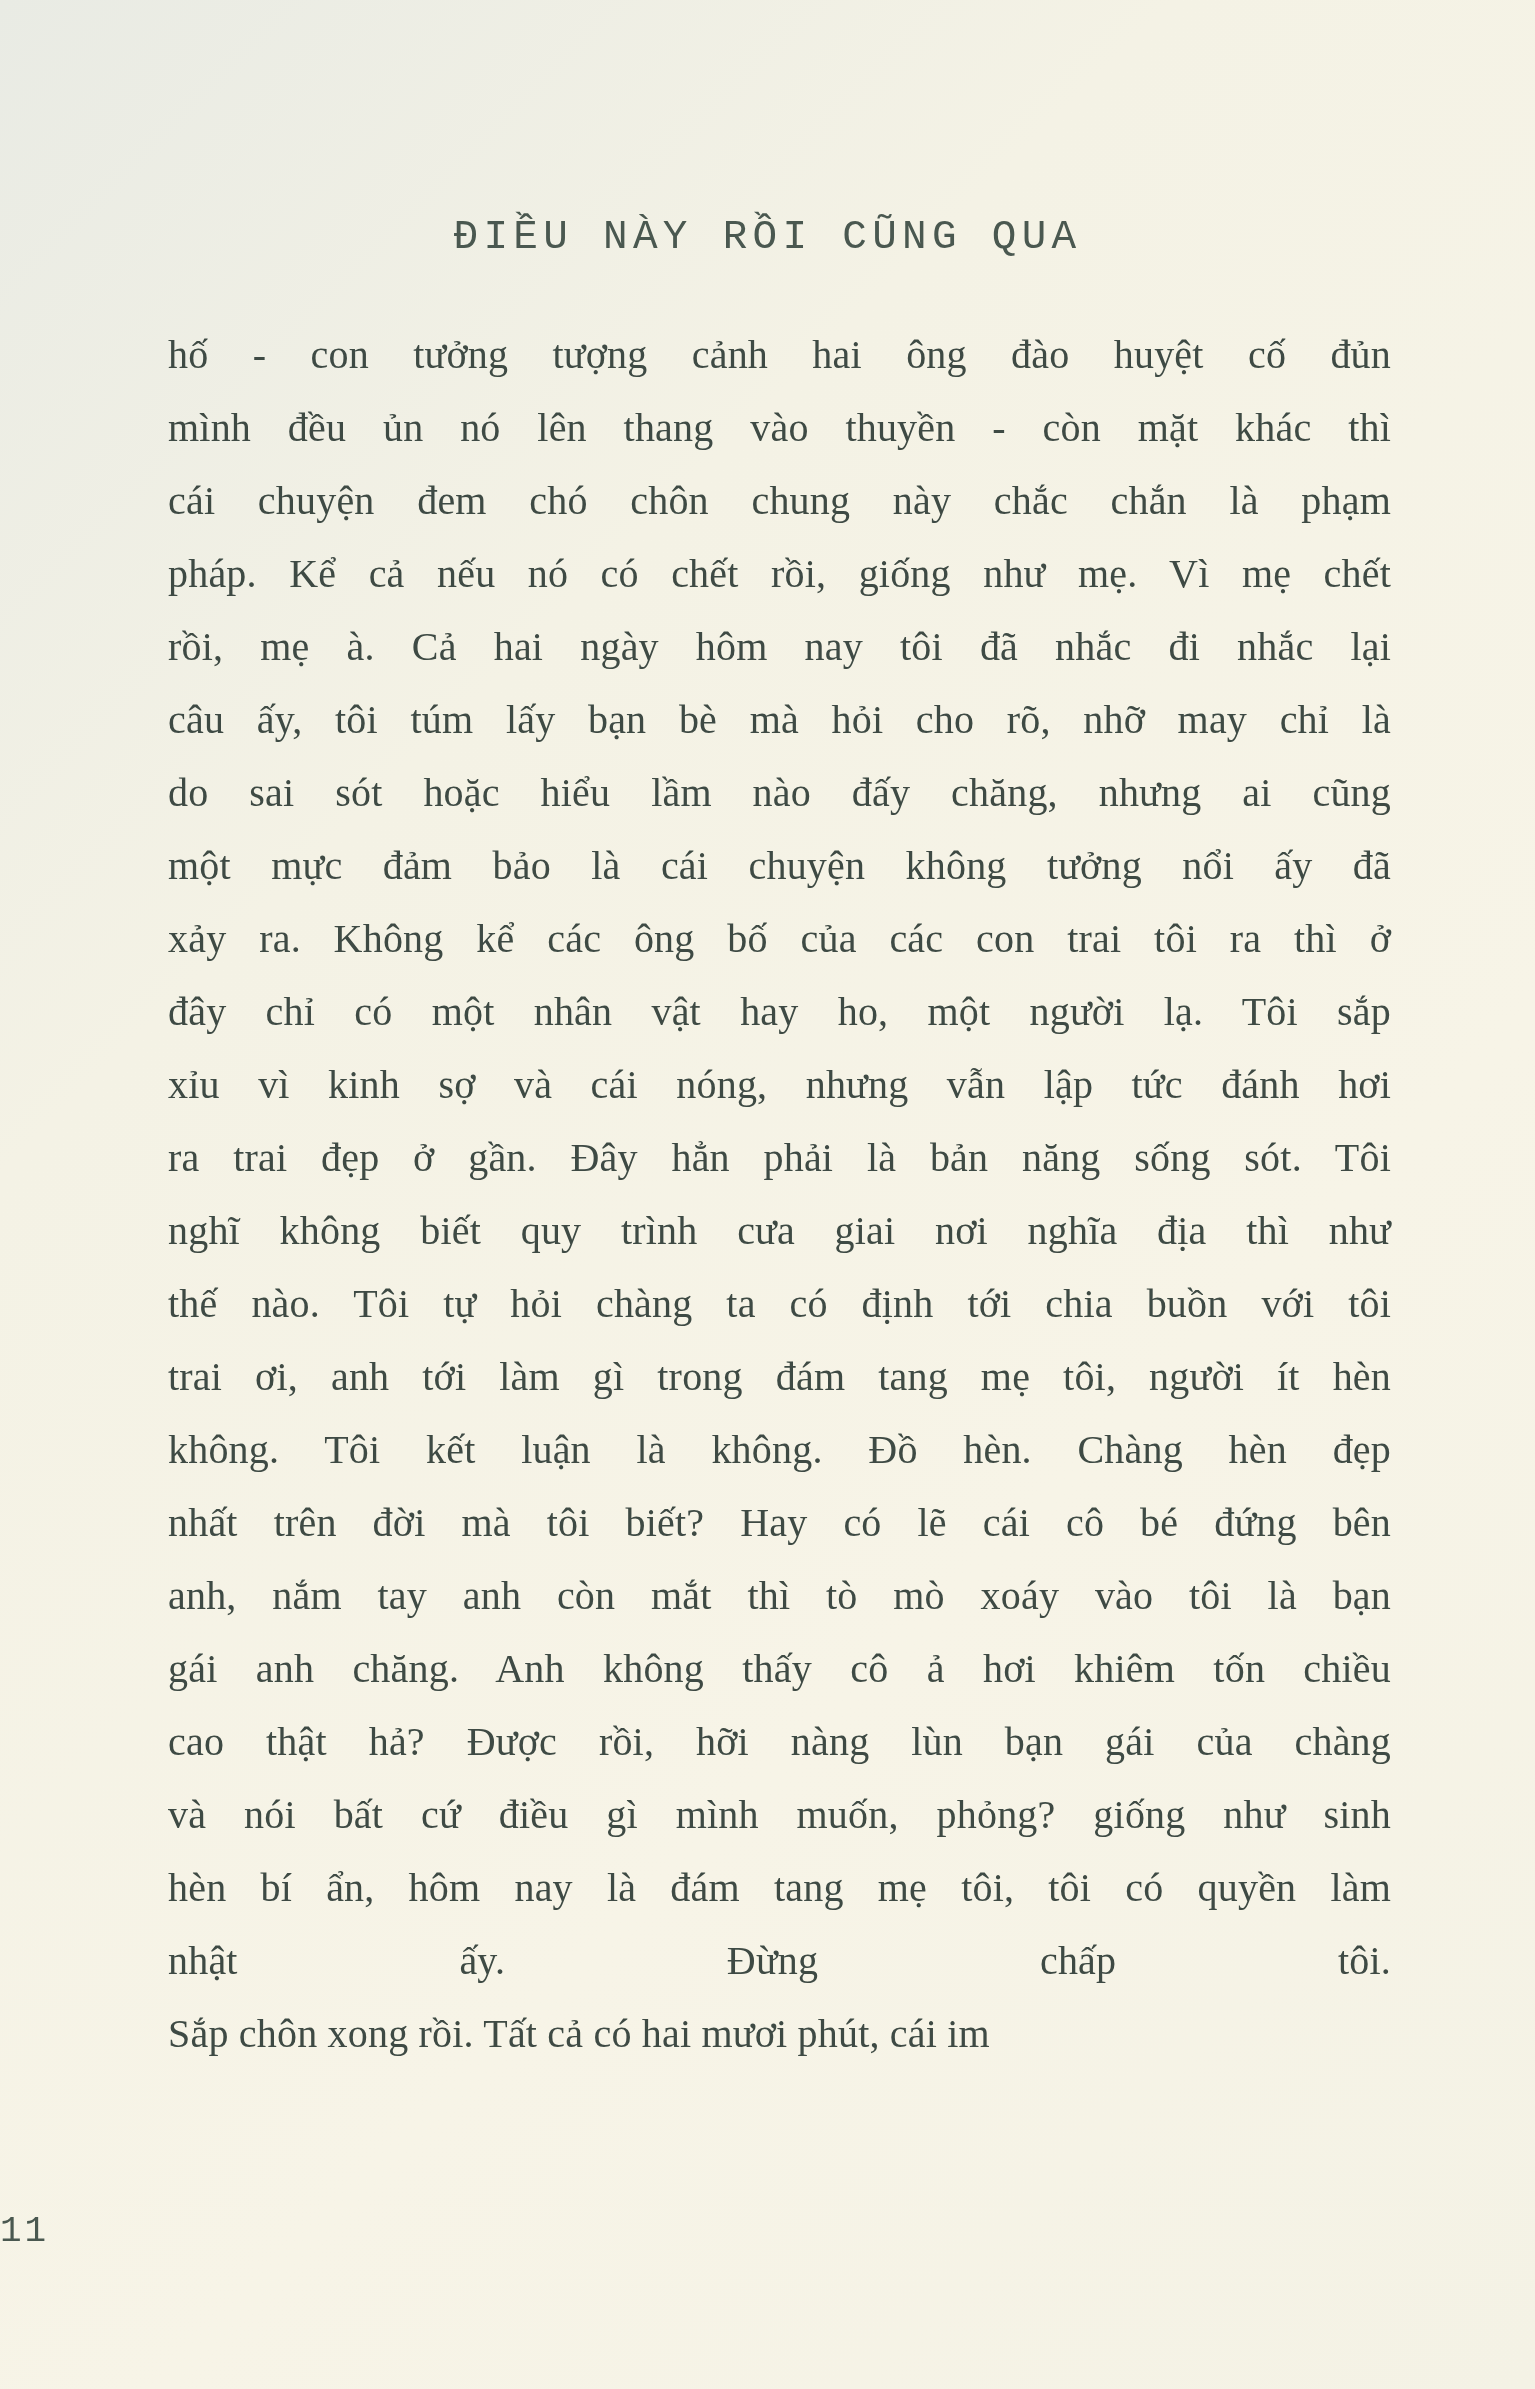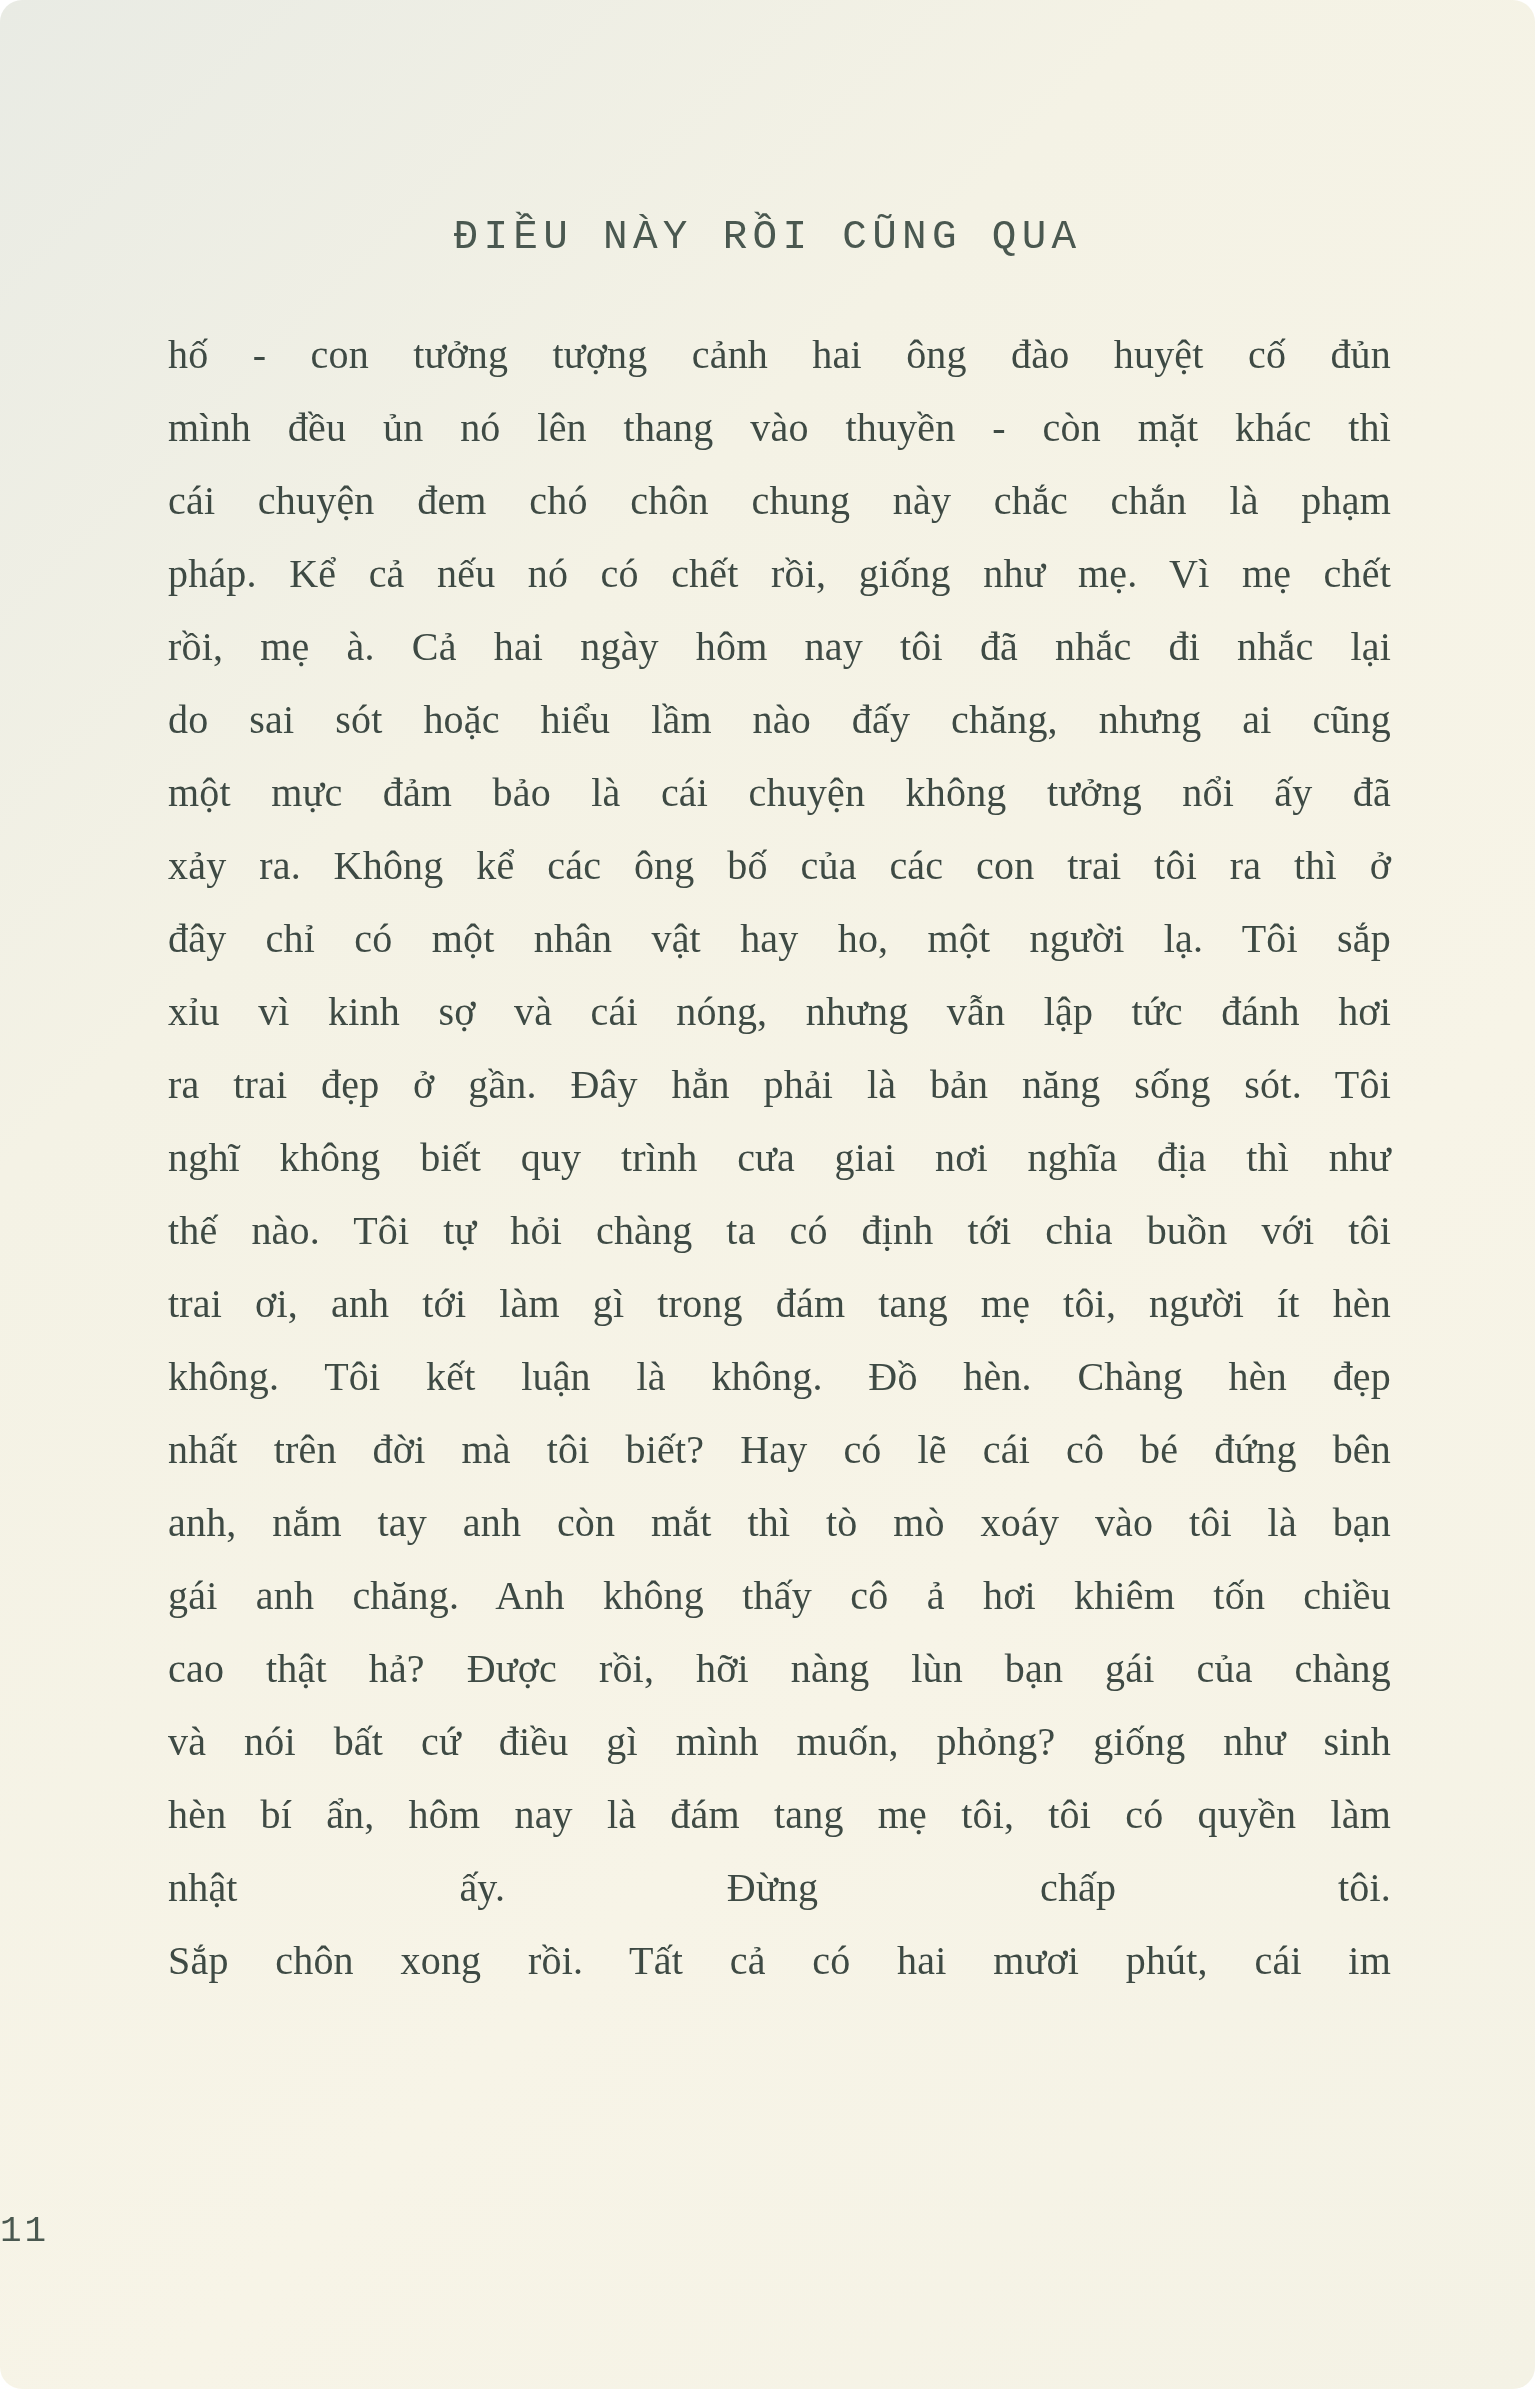--- a/index.html
+++ b/index.html
@@ -15,21 +15,20 @@
   }
   .page {
     position: absolute;
     inset: 0;
     background:
       linear-gradient(135deg,
         var(--edge-tint, #e9ebe4) 0%,
         var(--paper-bg, #f4f2e5) 30%,
         var(--paper-bg-warm, #f7f4e7) 65%,
         var(--paper-bg, #f4f2e5) 100%);
-    border-radius: 22px;
   }
   .running-header {
     position: absolute;
     top: 214px;
     left: 0;
     width: 100%;
     text-align: center;
     font-family: "Liberation Mono", monospace;
     font-size: 41px;
     letter-spacing: 5.3px;
@@ -77,20 +76,21 @@
 
 <div class="page">
   <div class="running-header">ĐIỀU NÀY RỒI CŨNG QUA</div>
 
   <div class="body-text">
       <div class="body-line">hố - con tưởng tượng cảnh hai ông đào huyệt cố đủn</div>
       <div class="body-line">mình đều ủn nó lên thang vào thuyền - còn mặt khác thì</div>
       <div class="body-line">cái chuyện đem chó chôn chung này chắc chắn là phạm</div>
       <div class="body-line">pháp. Kể cả nếu nó có chết rồi, giống như mẹ. Vì mẹ chết</div>
       <div class="body-line">rồi, mẹ à. Cả hai ngày hôm nay tôi đã nhắc đi nhắc lại</div>
+      <div class="body-line">câu ấy, tôi túm lấy bạn bè mà hỏi cho rõ, nhỡ may chỉ là</div>
       <div class="body-line">do sai sót hoặc hiểu lầm nào đấy chăng, nhưng ai cũng</div>
       <div class="body-line">một mực đảm bảo là cái chuyện không tưởng nổi ấy đã</div>
       <div class="body-line">xảy ra. Không kể các ông bố của các con trai tôi ra thì ở</div>
       <div class="body-line">đây chỉ có một nhân vật hay ho, một người lạ. Tôi sắp</div>
       <div class="body-line">xỉu vì kinh sợ và cái nóng, nhưng vẫn lập tức đánh hơi</div>
       <div class="body-line">ra trai đẹp ở gần. Đây hẳn phải là bản năng sống sót. Tôi</div>
       <div class="body-line">nghĩ không biết quy trình cưa giai nơi nghĩa địa thì như</div>
       <div class="body-line">thế nào. Tôi tự hỏi chàng ta có định tới chia buồn với tôi</div>
       <div class="body-line">trai ơi, anh tới làm gì trong đám tang mẹ tôi, người ít hèn</div>
       <div class="body-line">không. Tôi kết luận là không. Đồ hèn. Chàng hèn đẹp</div>

